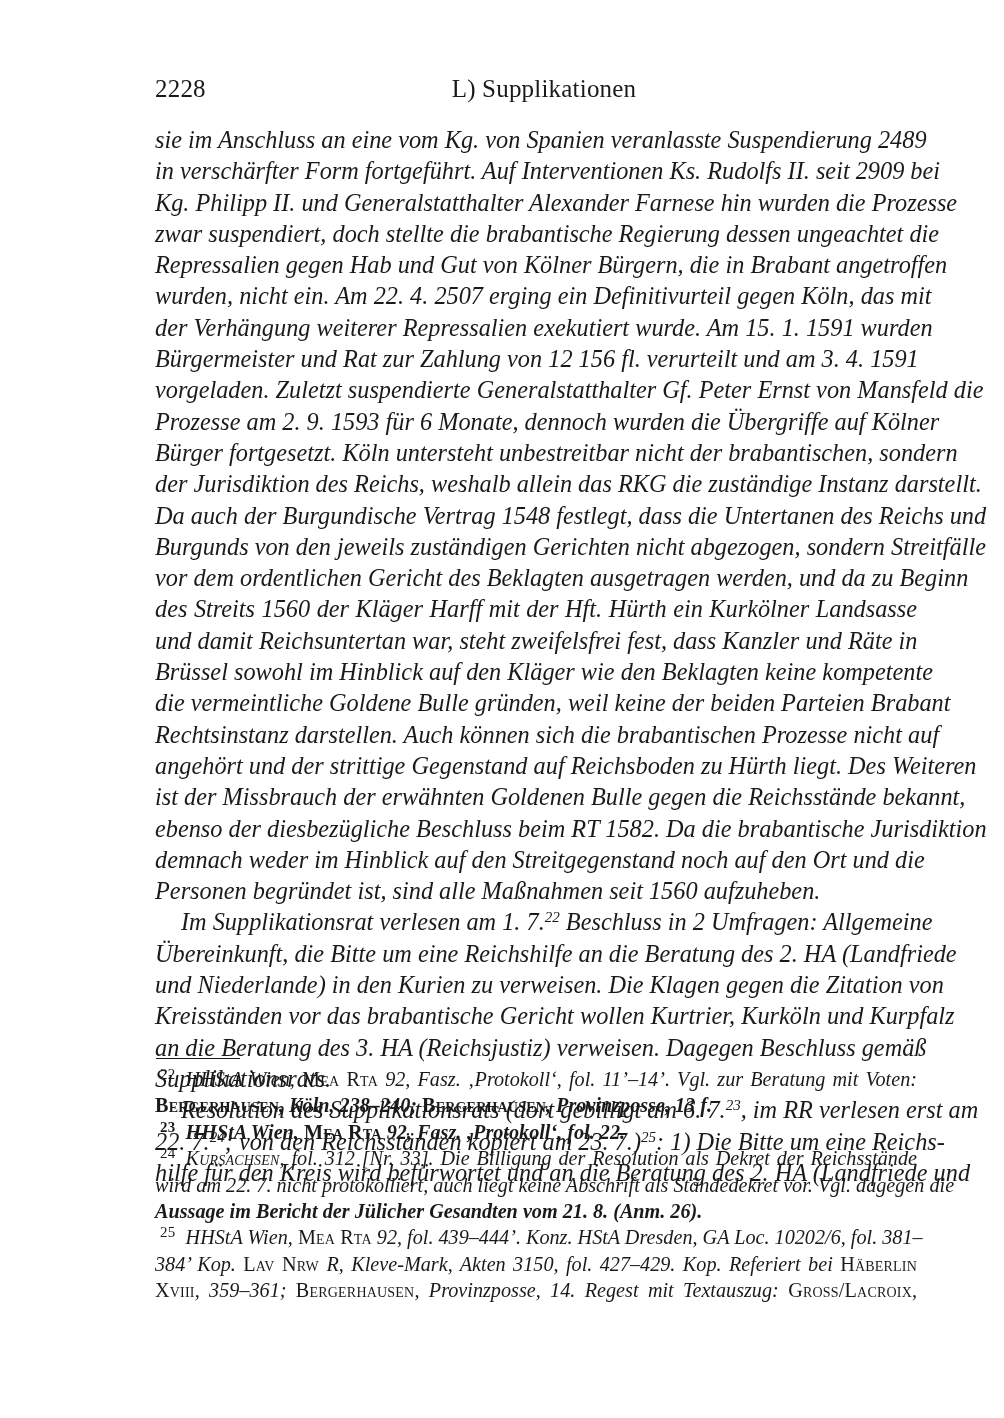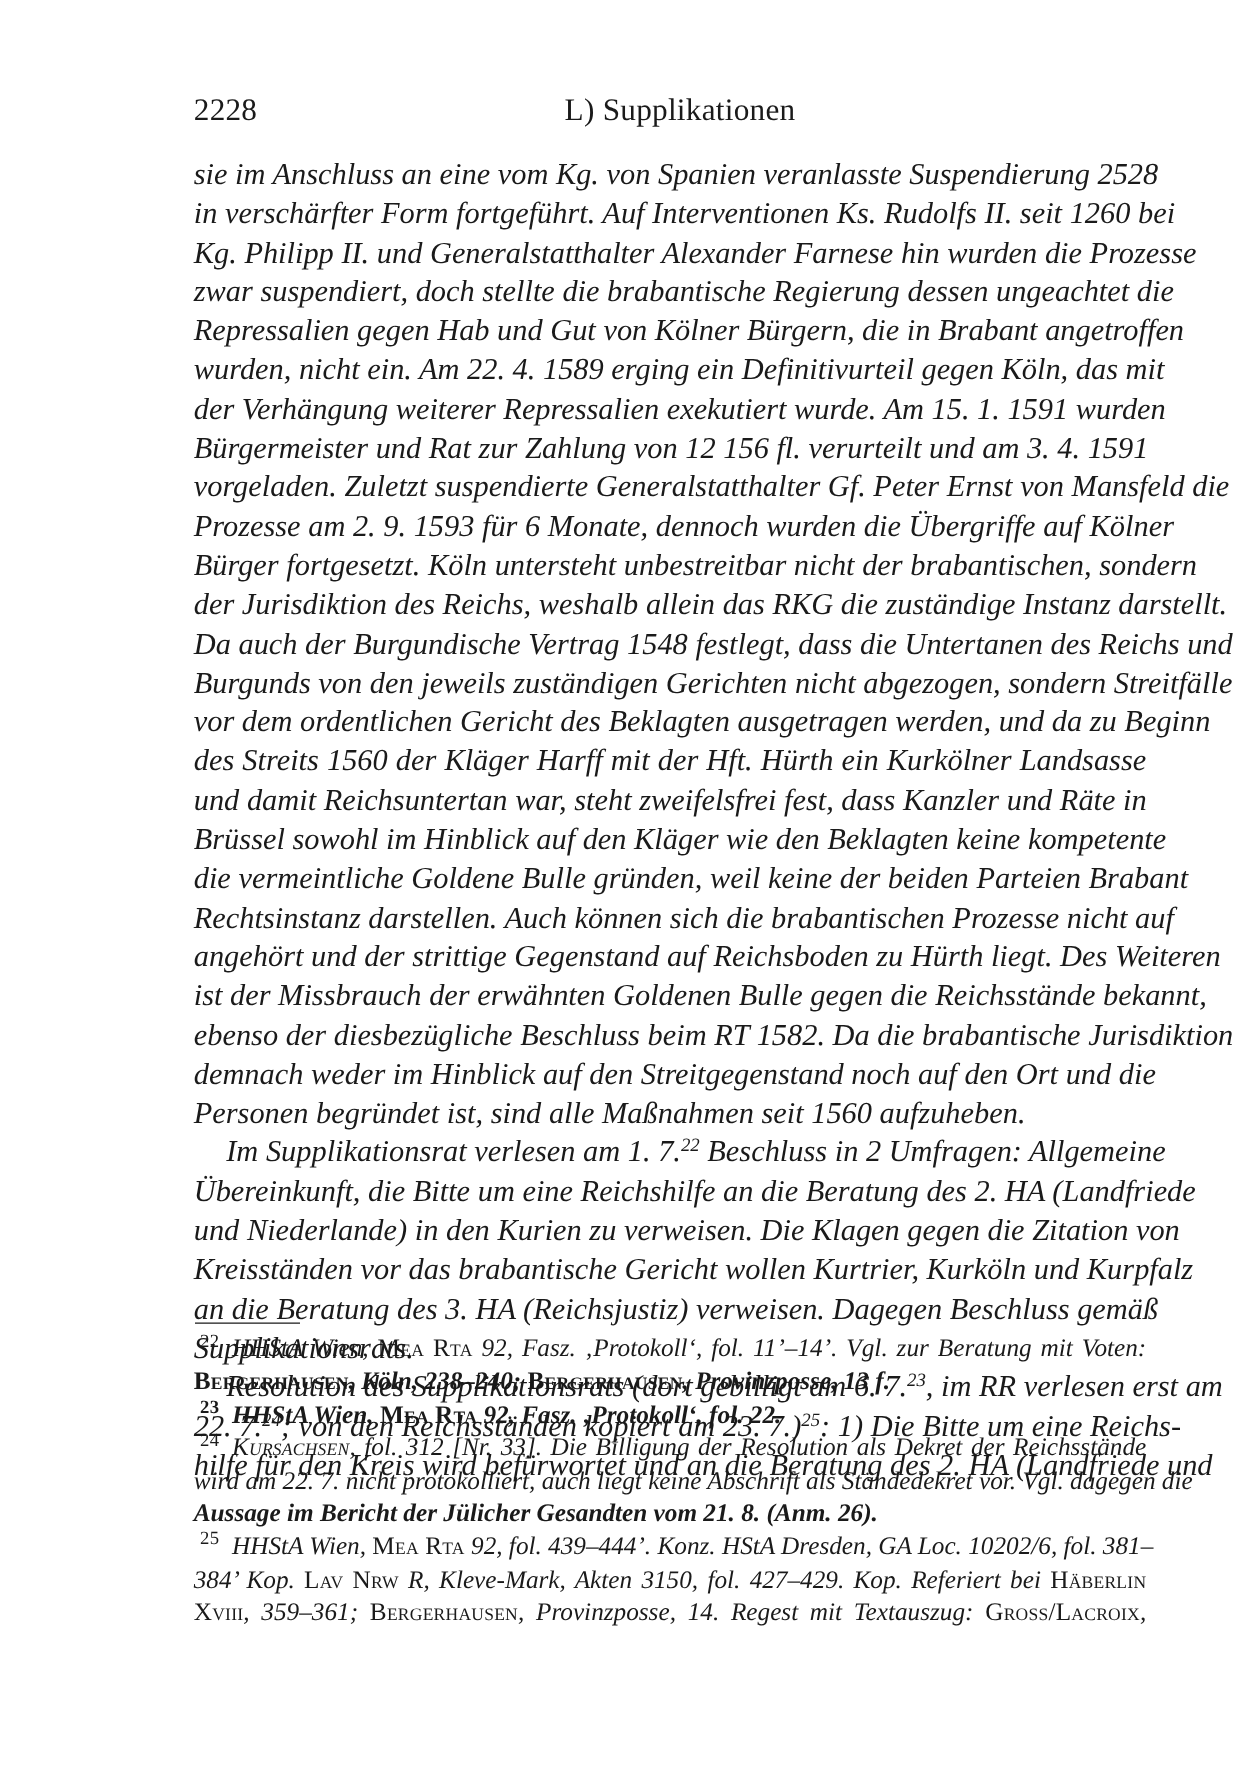--- a/index.html
+++ b/index.html
@@ -144,26 +144,26 @@
 <div class="page">
 
   <div class="runhead">
     <span class="folio">2228</span>
     <span class="title">L) Supplikationen</span>
   </div>
 
   <div class="body-block">
 
     <p class="para">
-      <span class="ln">sie im Anschluss an eine vom Kg. von Spanien veranlasste Suspendierung 2528</span>
-      <span class="ln">in verschärfter Form fortgeführt. Auf Interventionen Ks. Rudolfs II. seit 1260 bei</span>
+      <span class="ln">sie im Anschluss an eine vom Kg. von Spanien veranlasste Suspendierung 2489</span>
+      <span class="ln">in verschärfter Form fortgeführt. Auf Interventionen Ks. Rudolfs II. seit 2909 bei</span>
       <span class="ln">Kg. Philipp II. und Generalstatthalter Alexander Farnese hin wurden die Prozesse</span>
       <span class="ln">zwar suspendiert, doch stellte die brabantische Regierung dessen ungeachtet die</span>
       <span class="ln">Repressalien gegen Hab und Gut von Kölner Bürgern, die in Brabant angetroffen</span>
-      <span class="ln">wurden, nicht ein. Am 22. 4. 1589 erging ein Definitivurteil gegen Köln, das mit</span>
+      <span class="ln">wurden, nicht ein. Am 22. 4. 2507 erging ein Definitivurteil gegen Köln, das mit</span>
       <span class="ln">der Verhängung weiterer Repressalien exekutiert wurde. Am 15. 1. 1591 wurden</span>
       <span class="ln">Bürgermeister und Rat zur Zahlung von 12 156 fl. verurteilt und am 3. 4. 1591</span>
       <span class="ln">vorgeladen. Zuletzt suspendierte Generalstatthalter Gf. Peter Ernst von Mansfeld die</span>
       <span class="ln">Prozesse am 2. 9. 1593 für 6 Monate, dennoch wurden die Übergriffe auf Kölner</span>
       <span class="ln">Bürger fortgesetzt. Köln untersteht unbestreitbar nicht der brabantischen, sondern</span>
       <span class="ln">der Jurisdiktion des Reichs, weshalb allein das RKG die zuständige Instanz darstellt.</span>
       <span class="ln">Da auch der Burgundische Vertrag 1548 festlegt, dass die Untertanen des Reichs und</span>
       <span class="ln">Burgunds von den jeweils zuständigen Gerichten nicht abgezogen, sondern Streitfälle</span>
       <span class="ln">vor dem ordentlichen Gericht des Beklagten ausgetragen werden, und da zu Beginn</span>
       <span class="ln">des Streits 1560 der Kläger Harff mit der Hft. Hürth ein Kurkölner Landsasse</span>

